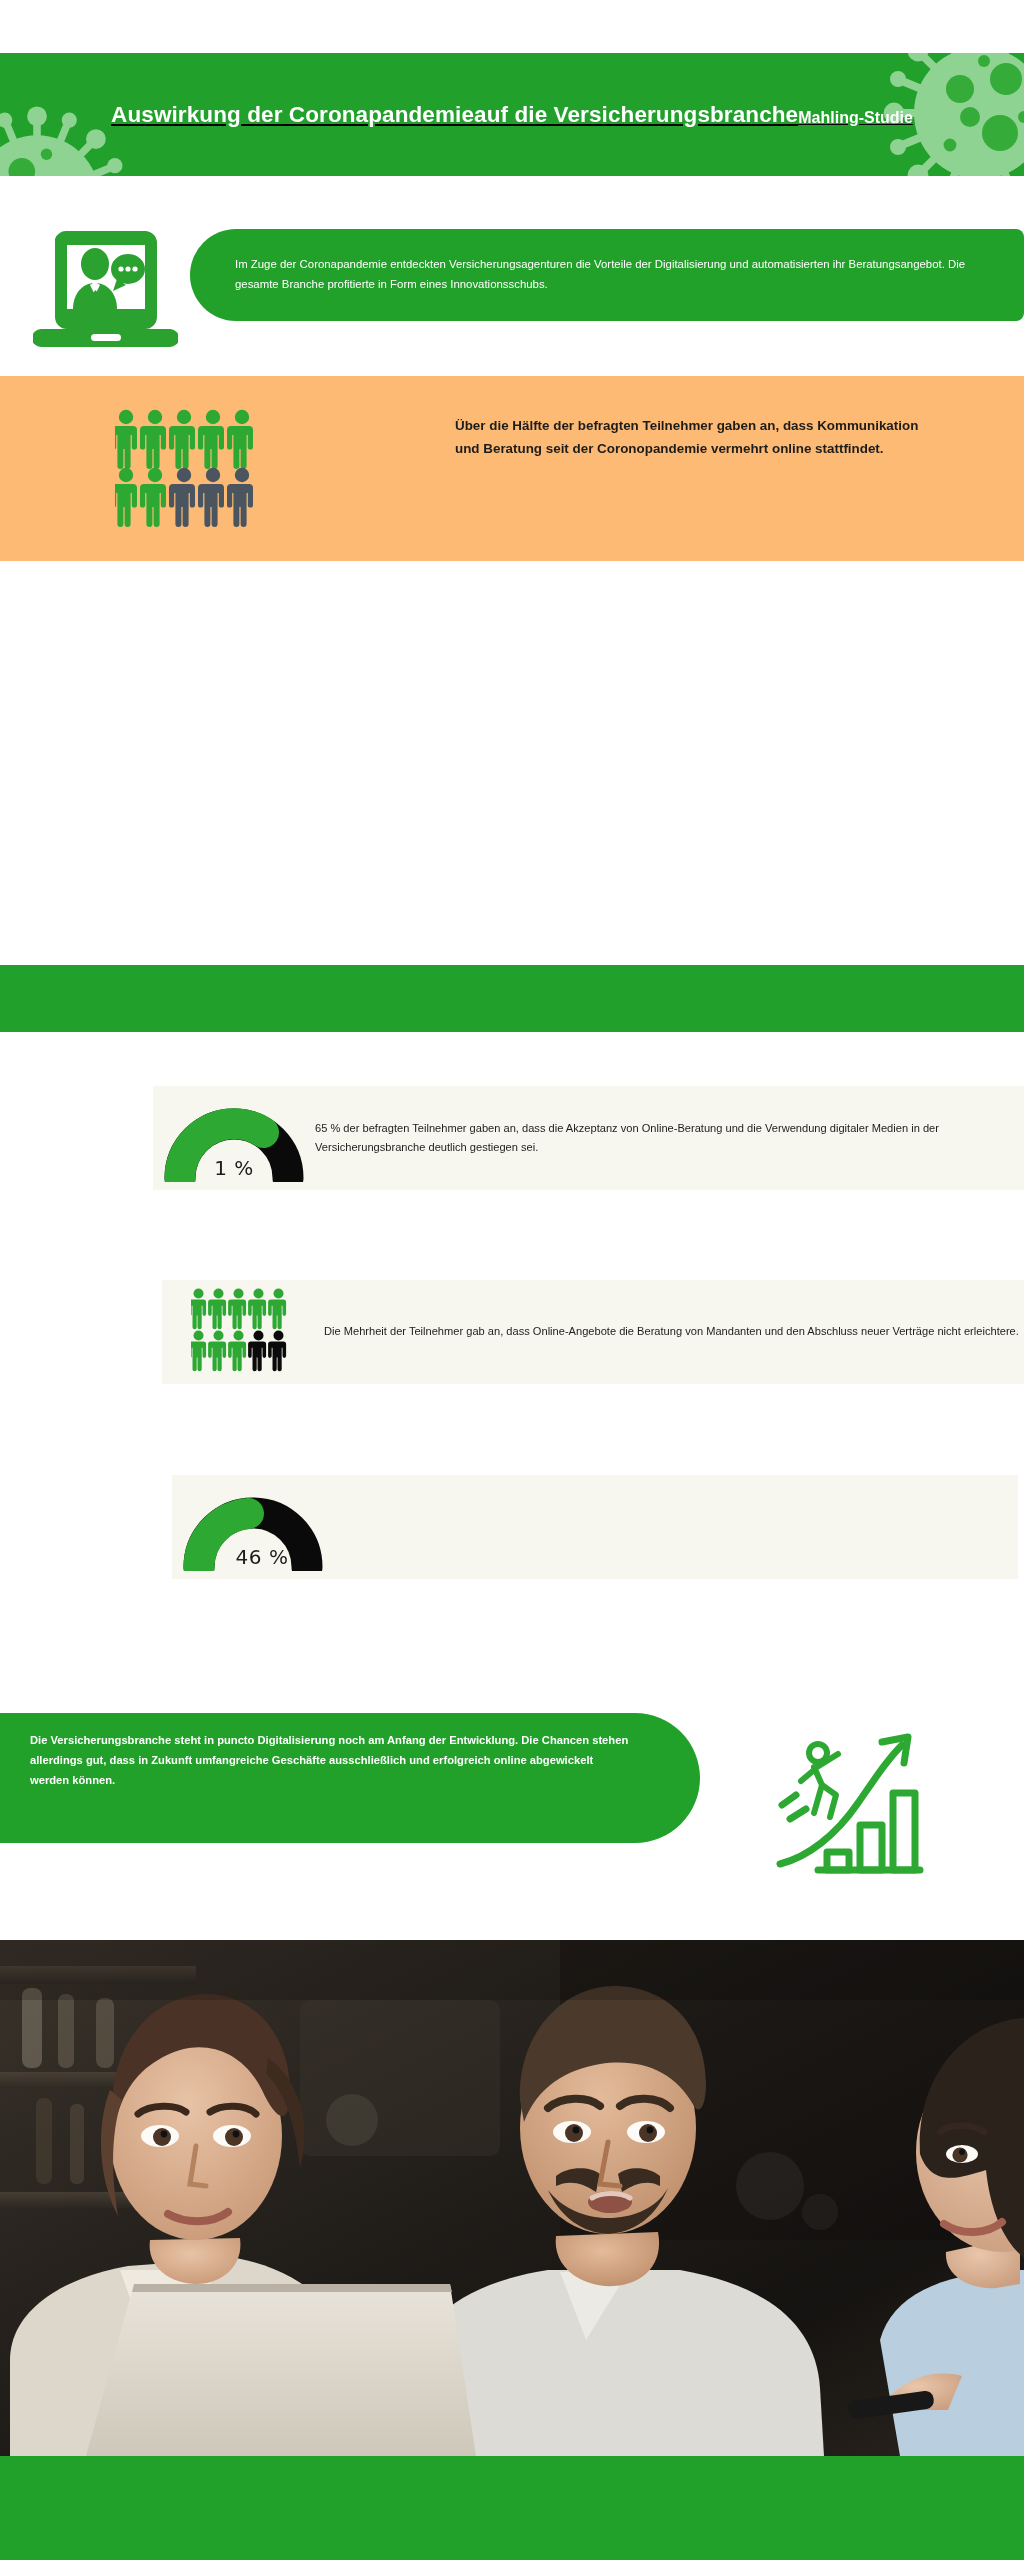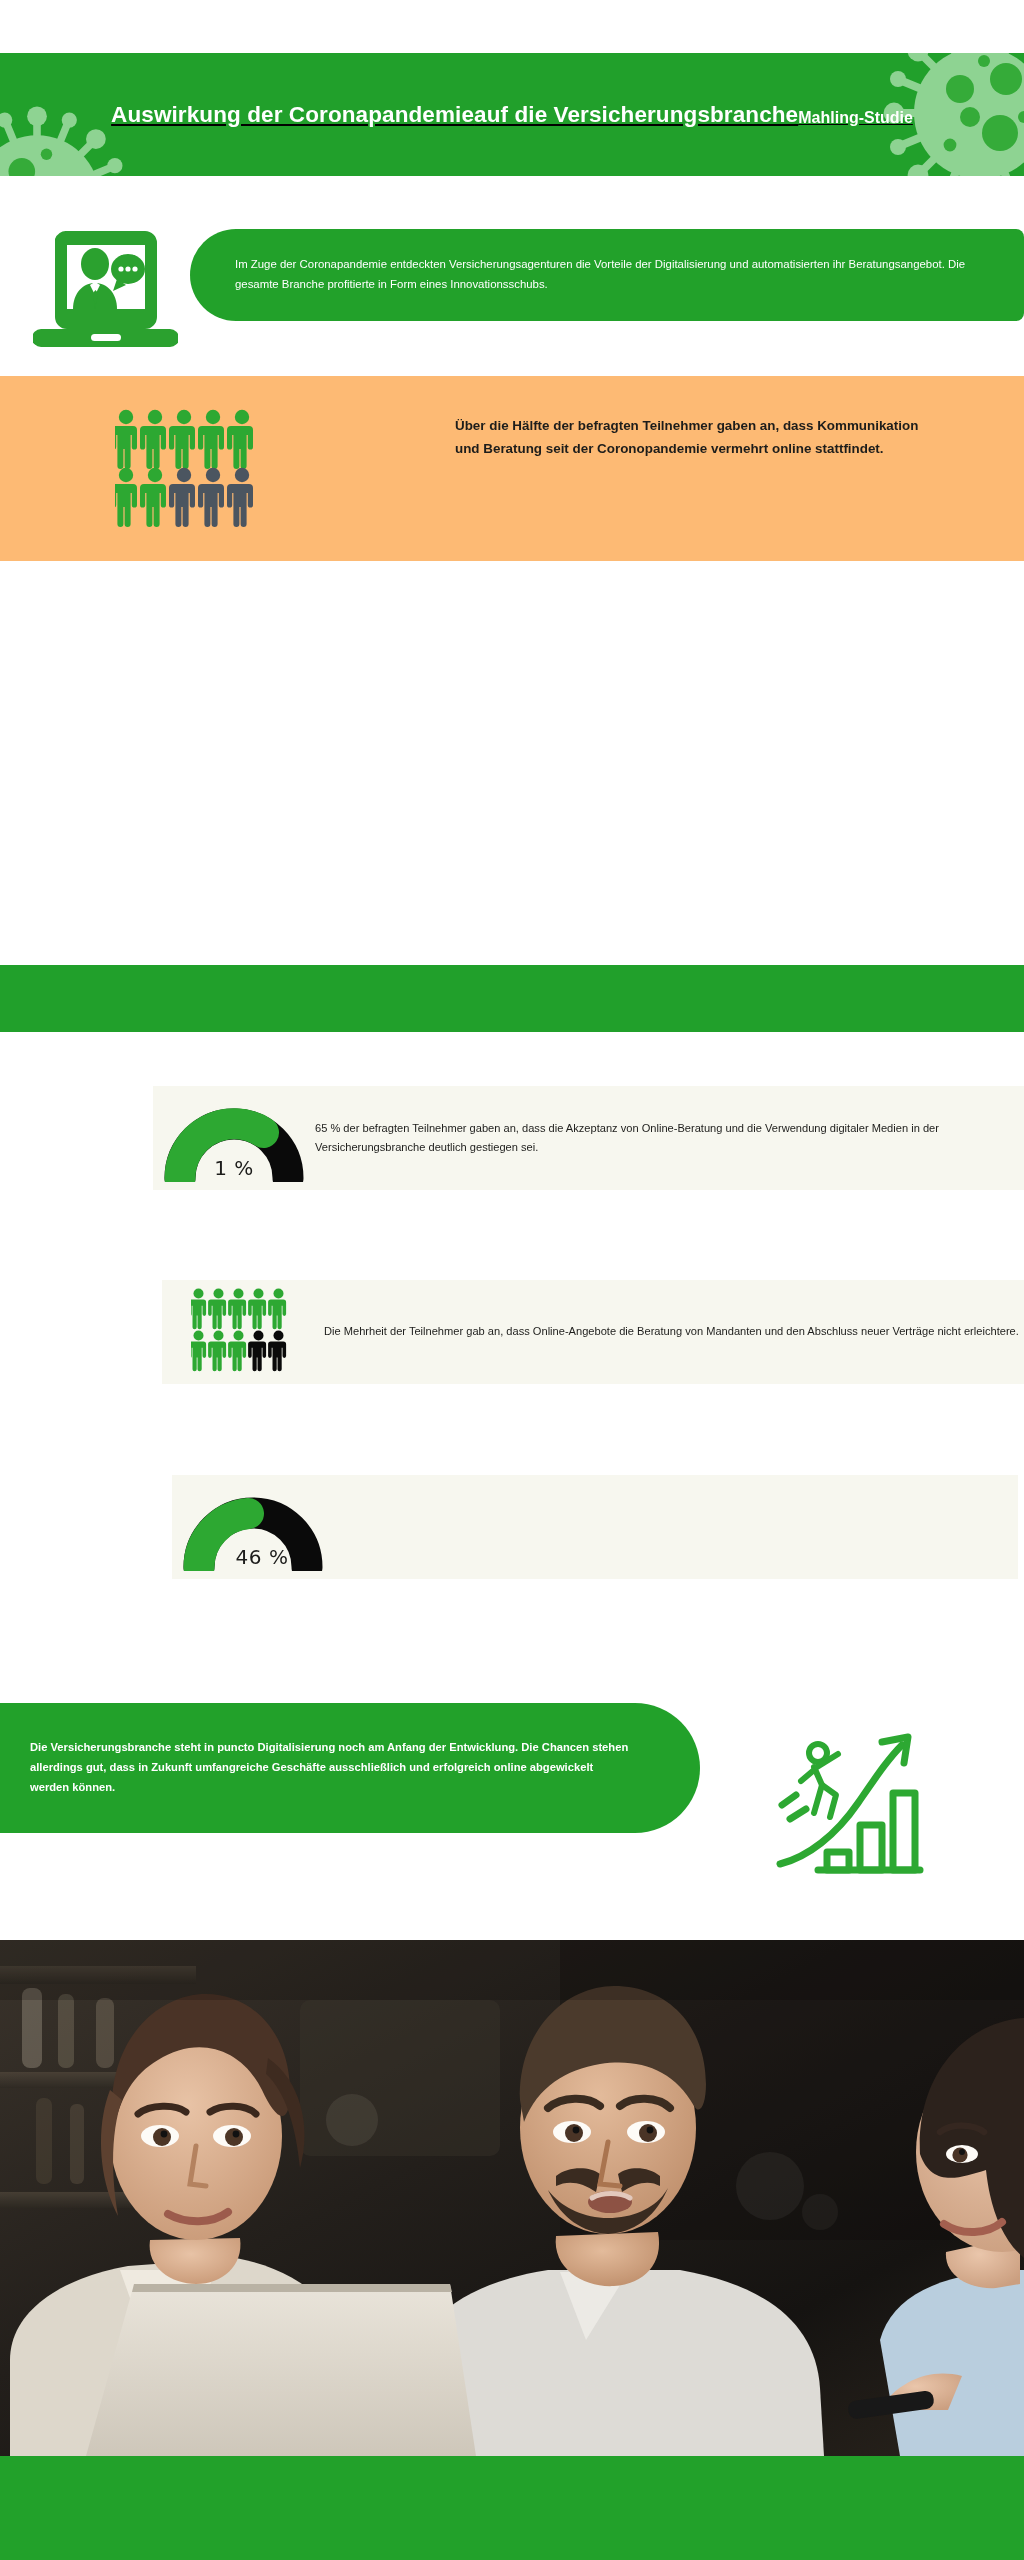--- a/index.html
+++ b/index.html
@@ -159,28 +159,28 @@
   .gauge-label.shift{ padding-left:18px; }
 
   
   .sec-bottom{
     position:absolute; left:0; top:1700px;
     width:1024px; height:240px;
     background:#ffffff;
   }
   .pill{
     position:absolute;
-    left:0; top:3px;
+    left:0; top:13px;
     width:700px; height:130px;
     background:#22a12a;
     border-top-right-radius:65px;
     border-bottom-right-radius:65px;
     box-sizing:border-box;
     padding:18px 70px 18px 30px;
-    display:flex; align-items:center;
+    display:flex; align-items:flex-start;
   }
   .pill p{
     margin:0;
     color:#ffffff;
     font-size:11.2px;
     font-weight:bold;
     line-height:1.78;
   }
   .growth-icon{
     position:absolute;

